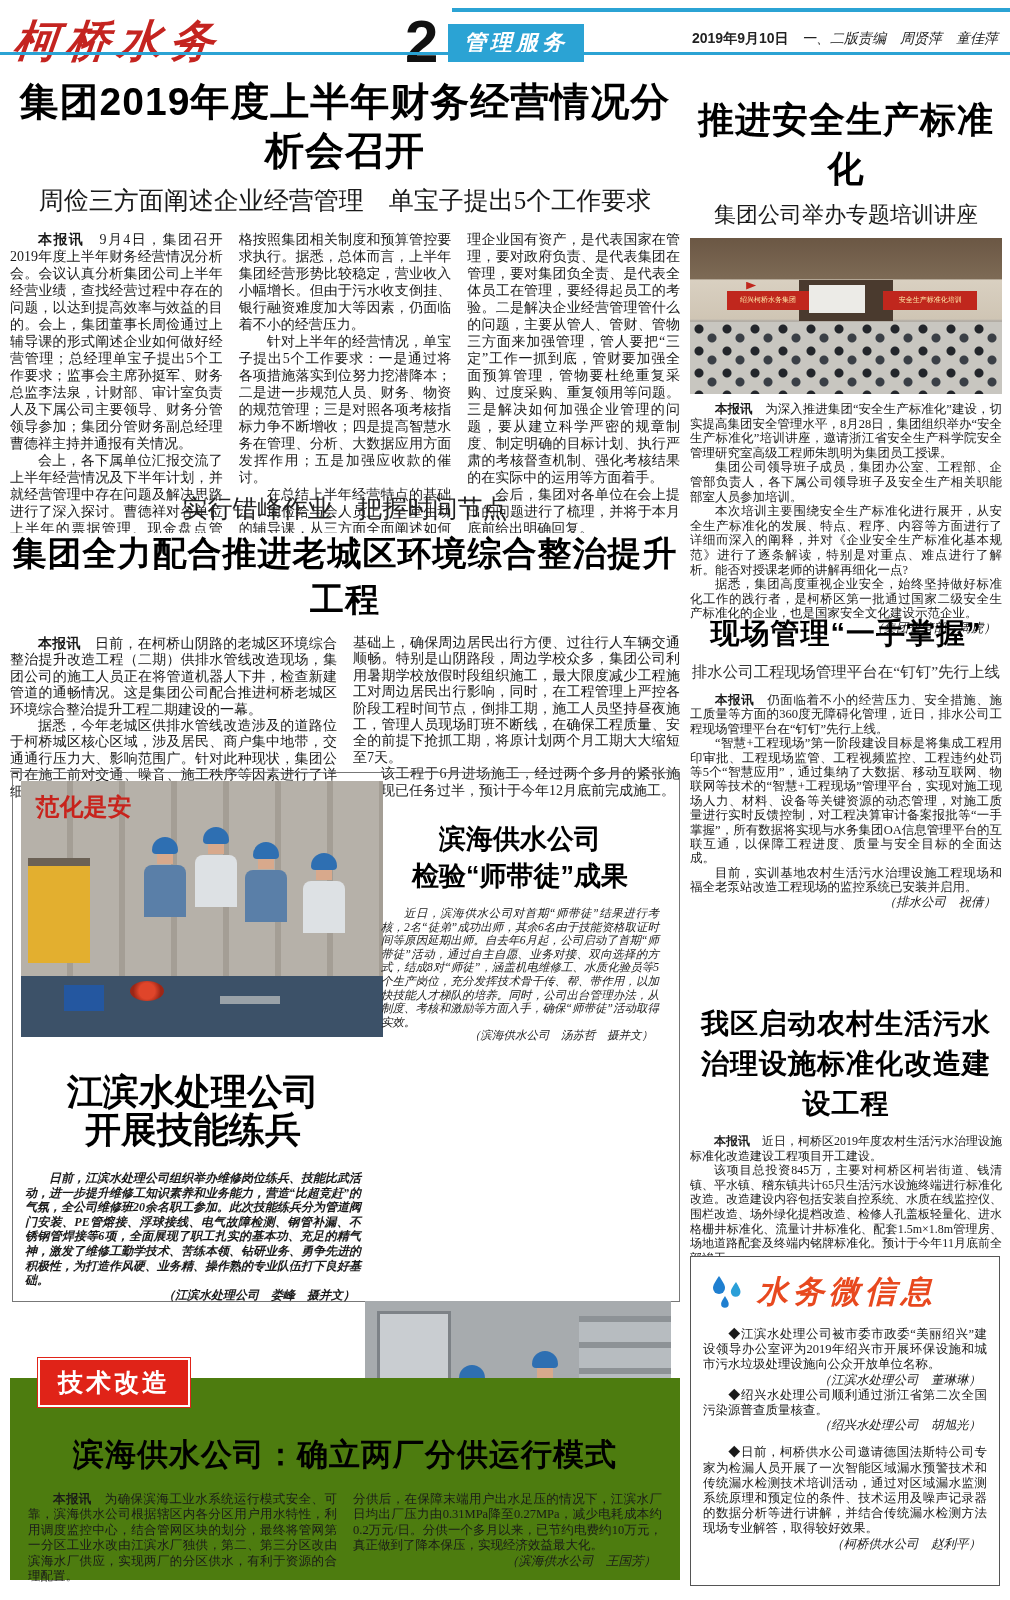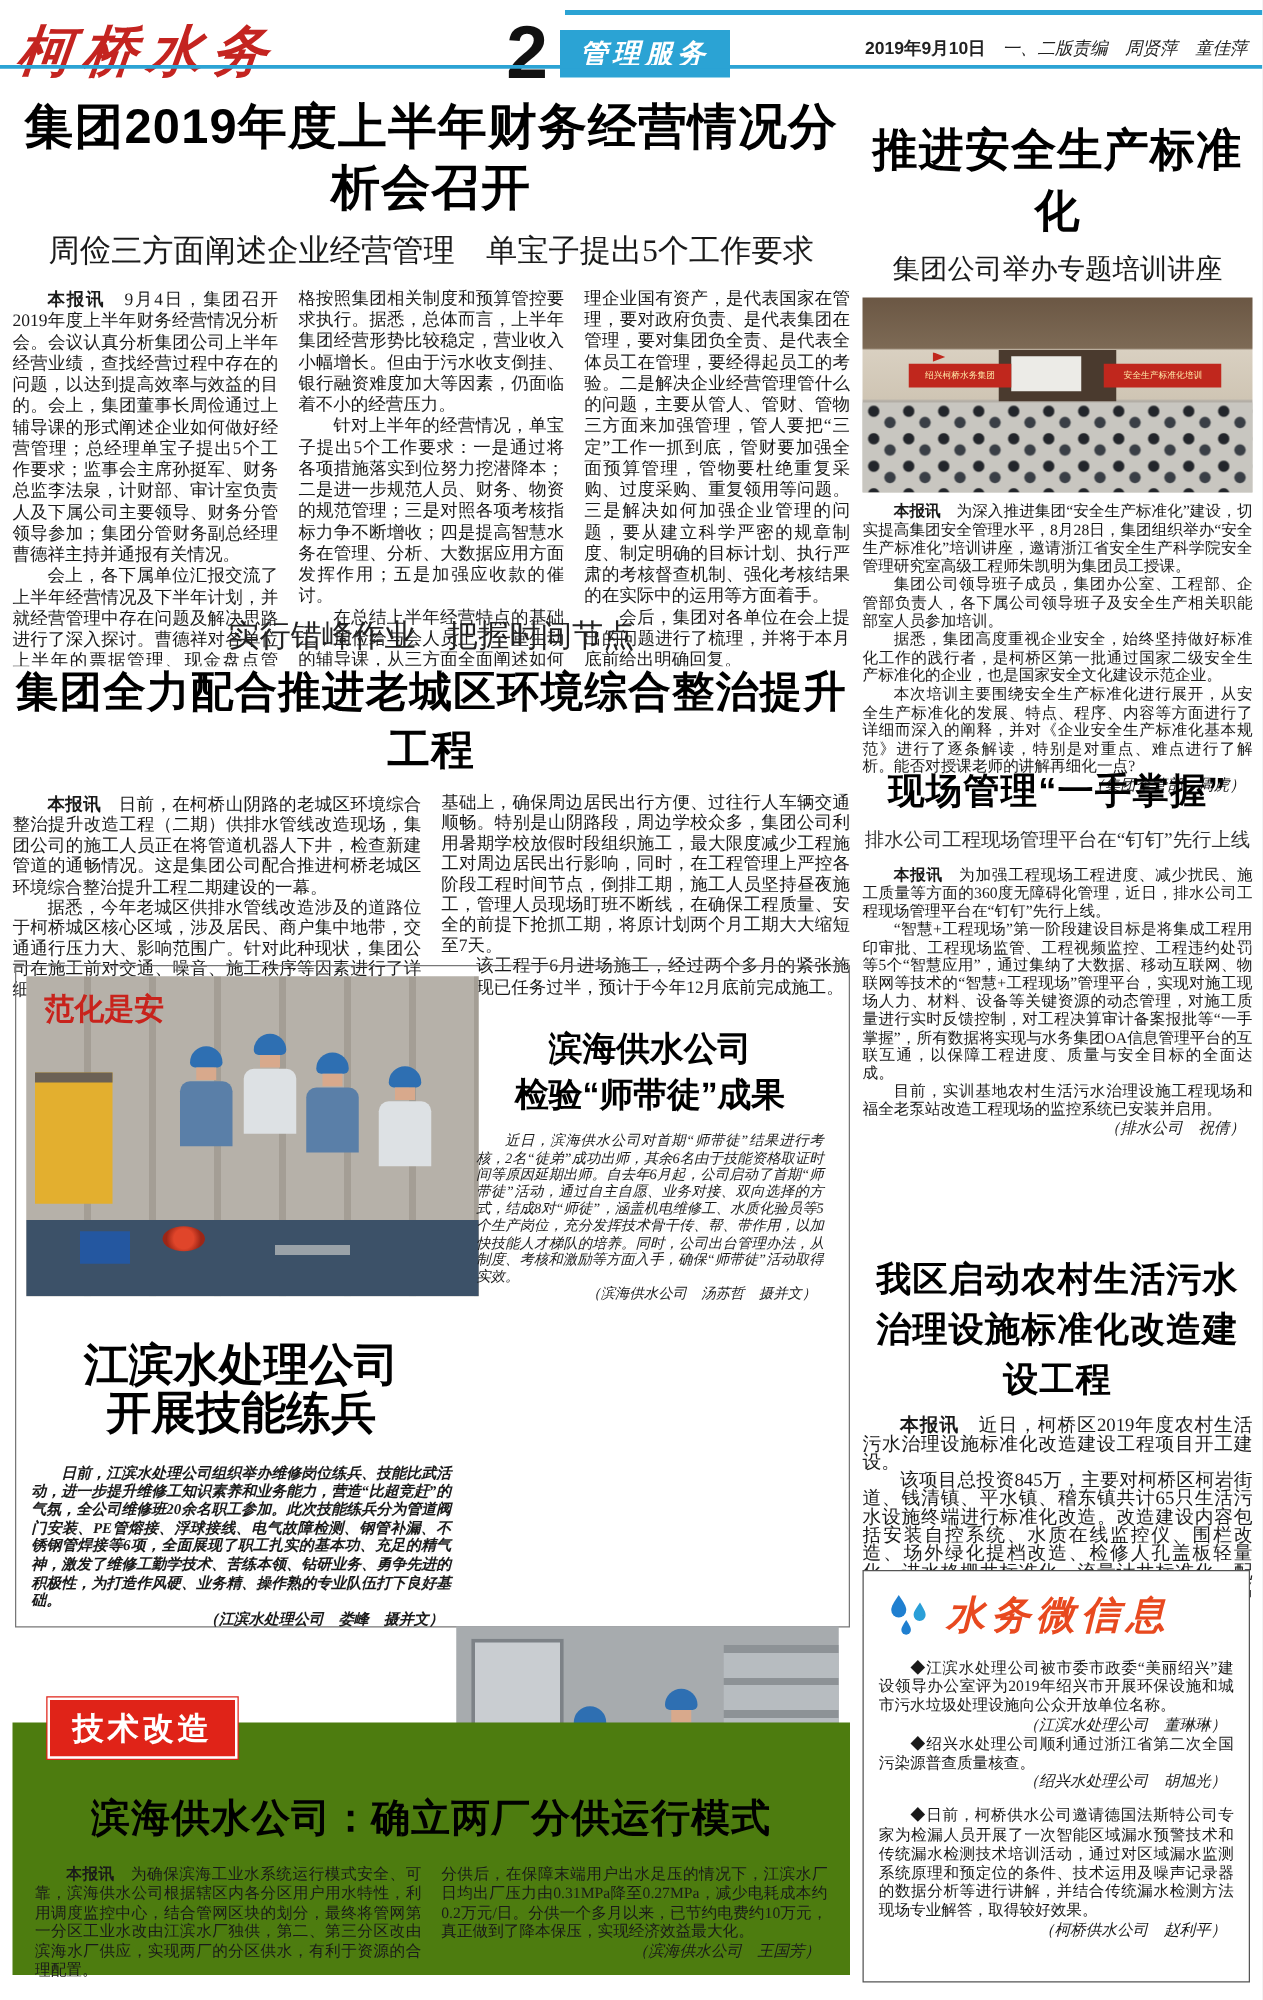--- a/index.html
+++ b/index.html
@@ -121,22 +121,22 @@
       <div class="flag"></div>
       <div class="panel"></div>
       <div class="screen"></div>
       <div class="banner" style="left:12%;width:26%;">绍兴柯桥水务集团</div>
       <div class="banner" style="right:8%;width:30%;">安全生产标准化培训</div>
       <div class="crowd"></div>
     </div>
     <div class="bodytext" style="margin-top:8px;font-size:12.5px;line-height:14.6px;">
       <p class="p"><span class="lead">本报讯</span>　<span>为深入推进集团“安全生产标准化”建设，切实提高集团安全管理水平，8月28日，集团组织举办“安全生产标准化”培训讲座，邀请浙江省安全生产科学院安全管理研究室高级工程师朱凯明为集团员工授课。</span></p>
       <p class="p">集团公司领导班子成员，集团办公室、工程部、企管部负责人，各下属公司领导班子及安全生产相关职能部室人员参加培训。</p>
+      <p class="p">本次培训主要围绕安全生产标准化进行展开，从安全生产标准化的发展、特点、程序、内容等方面进行了详细而深入的阐释，并对《企业安全生产标准化基本规范》进行了逐条解读，特别是对重点、难点进行了解析。能否对授课老师的讲解再细化一点?</p>
       <p class="p">据悉，集团高度重视企业安全，始终坚持做好标准化工作的践行者，是柯桥区第一批通过国家二级安全生产标准化的企业，也是国家安全文化建设示范企业。</p>
-      <p class="p">本次培训主要围绕安全生产标准化进行展开，从安全生产标准化的发展、特点、程序、内容等方面进行了详细而深入的阐释，并对《企业安全生产标准化基本规范》进行了逐条解读，特别是对重点、难点进行了解析。能否对授课老师的讲解再细化一点?</p>
       <div class="byline">（集团企管部　周虎）</div>
     </div>
   </div>
 
   <div class="abs" style="left:10px;top:492px;width:670px;">
     <div class="kicker" style="font-size:25px;">实行错峰作业　把握时间节点</div>
     <div class="h-big" style="font-size:34px;margin-top:6px;">集团全力配合推进老城区环境综合整治提升工程</div>
     <div class="cols bodytext" style="margin-top:12px;height:164px;font-size:14px;line-height:16.4px;">
       <div class="col">
         <p class="p"><span class="lead">本报讯</span>　<span>日前，在柯桥山阴路的老城区环境综合整治提升改造工程（二期）供排水管线改造现场，集团公司的施工人员正在将管道机器人下井，检查新建管道的通畅情况。这是集团公司配合推进柯桥老城区环境综合整治提升工程二期建设的一幕。</span></p>
@@ -219,33 +219,33 @@
       <div class="pipe"></div>
     </div>
   </div>
 
   <div class="abs" style="left:690px;top:612px;width:312px;">
     <div class="h-big" style="font-size:29px;line-height:42px;">
       <span style="display:block;">现场管理“一手掌握”</span>
     </div>
     <div class="subhead" style="font-size:15.5px;margin-top:8px;color:#333;">排水公司工程现场管理平台在“钉钉”先行上线</div>
     <div class="bodytext" style="margin-top:10px;font-size:12.5px;line-height:14.4px;">
-      <p class="p"><span class="lead">本报讯</span>　<span>为加强工程现场工程进度、减少扰民、施工质量等方面的360度无障碍化管理，近日，排水公司工程现场管理平台在“钉钉”先行上线。</span></p>
+      <p class="p"><span class="lead">本报讯</span>　<span>仍面临着不小的经营压力、安全措施、施工质量等方面的360度无障碍化管理，近日，排水公司工程现场管理平台在“钉钉”先行上线。</span></p>
       <p class="p">“智慧+工程现场”第一阶段建设目标是将集成工程用印审批、工程现场监管、工程视频监控、工程违约处罚等5个“智慧应用”，通过集纳了大数据、移动互联网、物联网等技术的“智慧+工程现场”管理平台，实现对施工现场人力、材料、设备等关键资源的动态管理，对施工质量进行实时反馈控制，对工程决算审计备案报批等“一手掌握”，所有数据将实现与水务集团OA信息管理平台的互联互通，以保障工程进度、质量与安全目标的全面达成。</p>
       <p class="p">目前，实训基地农村生活污水治理设施工程现场和福全老泵站改造工程现场的监控系统已安装并启用。</p>
       <div class="byline">（排水公司　祝倩）</div>
     </div>
   </div>
 
   <div class="abs" style="left:690px;top:1004px;width:312px;">
     <div class="h-big" style="font-size:28px;line-height:40px;">
       <span style="display:block;">我区启动农村生活污水</span>
       <span style="display:block;">治理设施标准化改造建设工程</span>
     </div>
-    <div class="bodytext" style="margin-top:10px;font-size:15px;line-height:14.6px;">
+    <div class="bodytext" style="margin-top:10px;font-size:12px;line-height:14.6px;">
       <p class="p"><span class="lead">本报讯</span>　<span>近日，柯桥区2019年度农村生活污水治理设施标准化改造建设工程项目开工建设。</span></p>
       <p class="p">该项目总投资845万，主要对柯桥区柯岩街道、钱清镇、平水镇、稽东镇共计65只生活污水设施终端进行标准化改造。改造建设内容包括安装自控系统、水质在线监控仪、围栏改造、场外绿化提档改造、检修人孔盖板轻量化、进水格栅井标准化、流量计井标准化、配套1.5m×1.8m管理房、场地道路配套及终端内铭牌标准化。预计于今年11月底前全部竣工。</p>
       <div class="byline">（排水公司　祝倩）</div>
     </div>
   </div>
 
   <div class="abs wechat" style="left:690px;top:1256px;width:310px;height:330px;padding:14px 12px;box-sizing:border-box;">
     <div style="display:flex;align-items:center;gap:8px;margin-left:6px;">
       <svg width="40" height="36" viewBox="0 0 40 36">
         <path d="M10 2 C14 8 16 11 16 14 A6 6 0 1 1 4 14 C4 11 6 8 10 2 Z" fill="#1f7fd0"></path>

